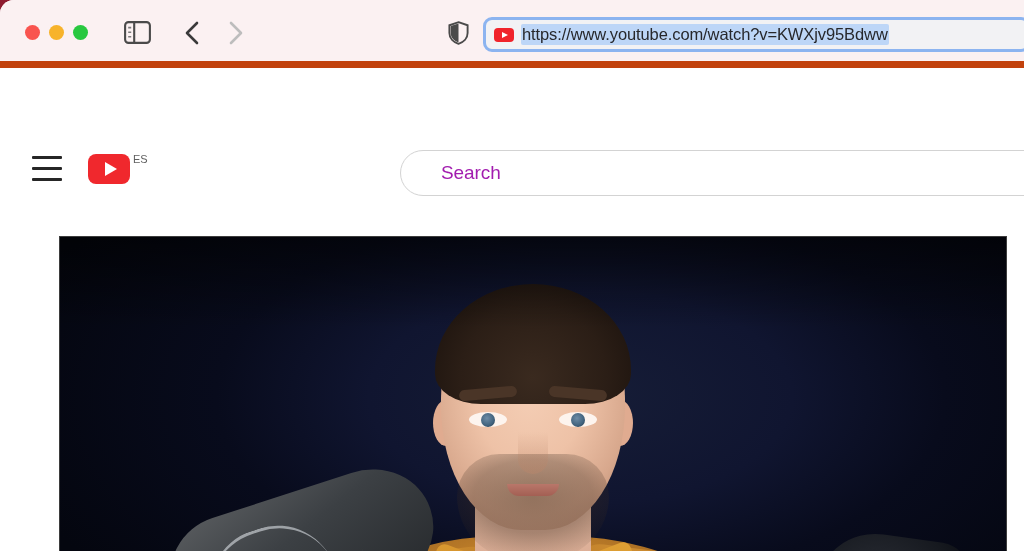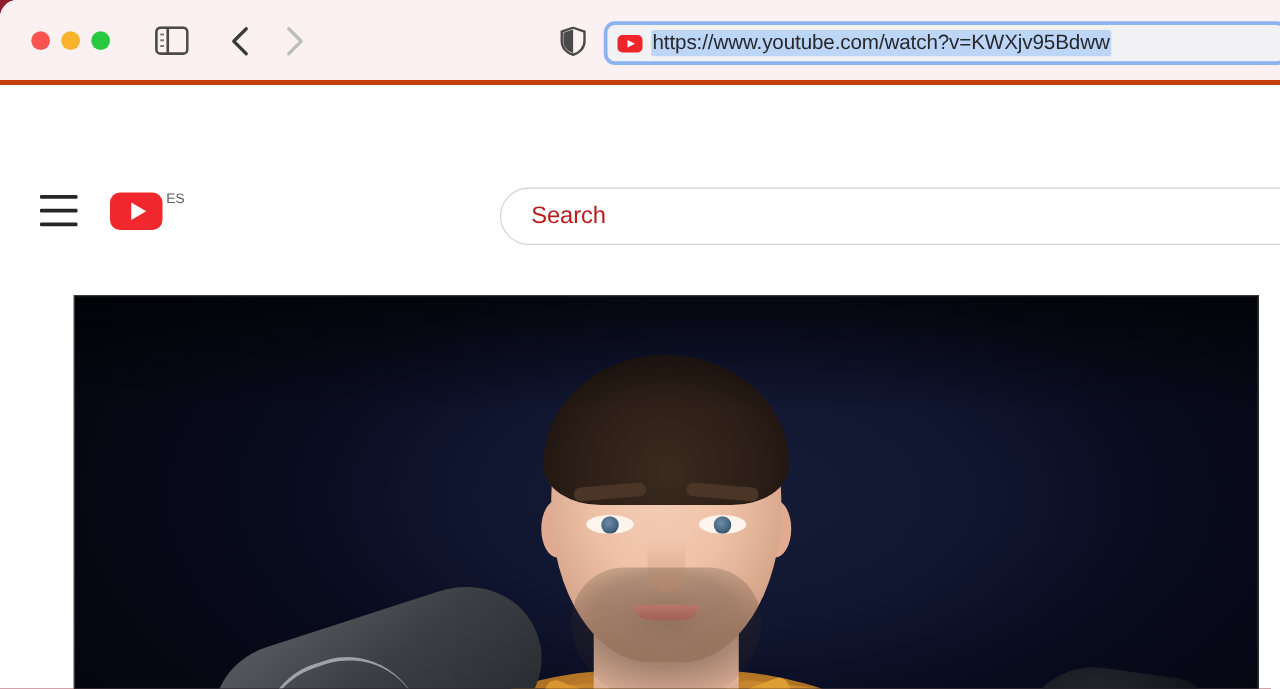--- a/index.html
+++ b/index.html
@@ -30,21 +30,21 @@
     background: #ffffff;
     border-top-left-radius: 14px;
     overflow: hidden;
   }
 
   
   .toolbar {
     position: relative;
     height: 68px;
     background: #fbf1f2;
-    border-bottom: 4px solid #c2410c;
+    border-bottom: 7px solid #c2410c;
     box-sizing: border-box;
     padding-left: 14px;
   }
 
   .traffic-lights {
     position: absolute;
     left: 25px;
     top: 25px;
     display: flex;
     gap: 9px;
@@ -212,22 +212,23 @@
     border-radius: 24px;
     background: #ffffff;
     box-sizing: border-box;
     display: flex;
     align-items: center;
     padding-left: 24px;
     cursor: text;
   }
   .yt-search-placeholder {
     font-size: 19px;
-    color: #b91c1c;
+    color: #a21caf;
     letter-spacing: -0.1px;
+    margin-left: 16px;
   }
 
   
   .video-player {
     position: absolute;
     left: 59px;
     top: 168px;
     width: 948px;
     height: 383px;
     background: #000000;

